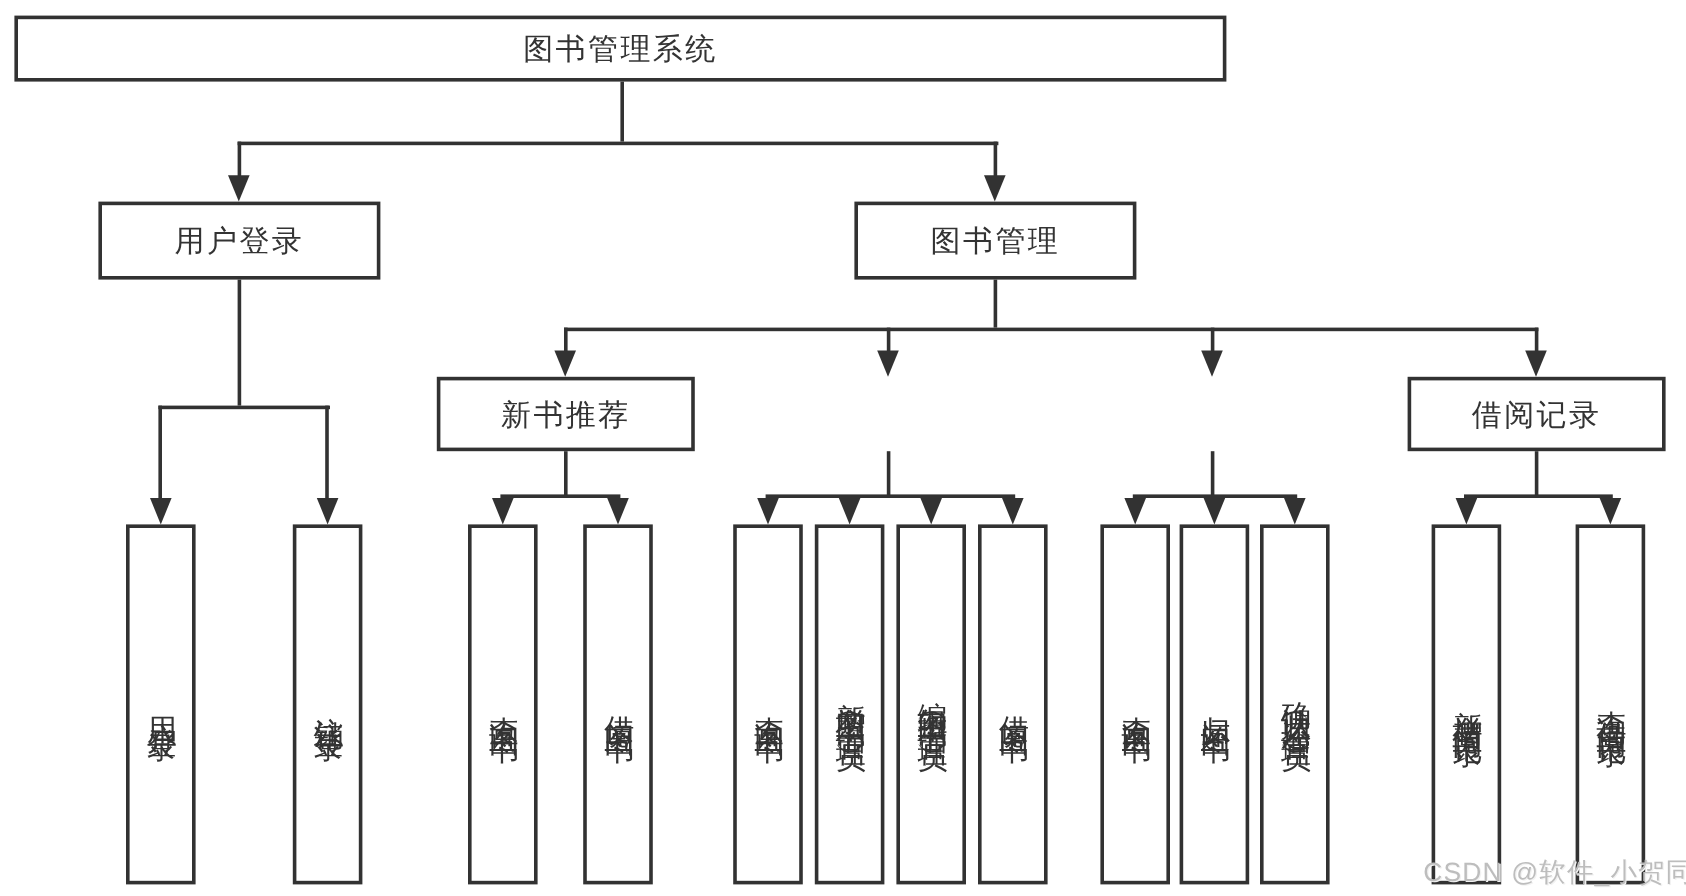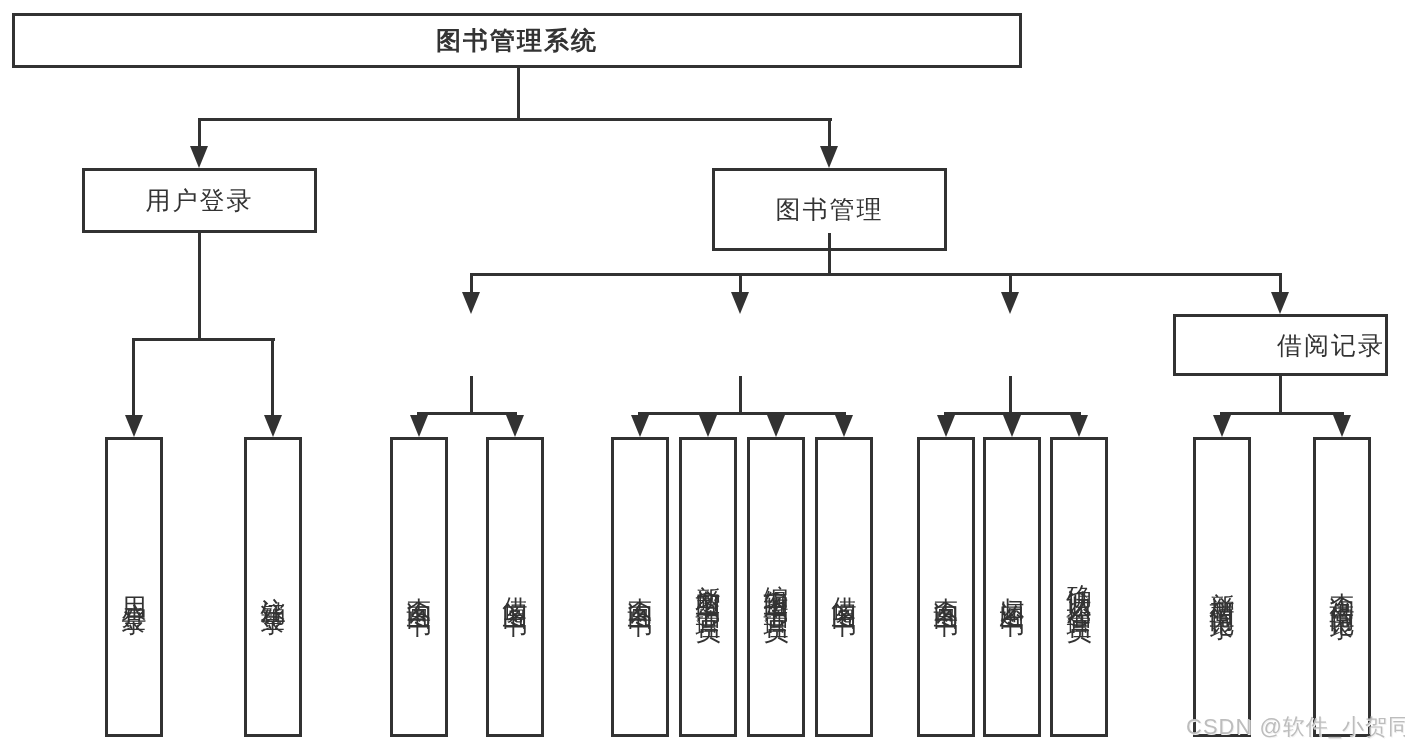--- a/index.html
+++ b/index.html
@@ -60,36 +60,39 @@
     letter-spacing: 1px;
     text-shadow: 1px 1px 0 #f2f2f2;
     white-space: nowrap;
   }
 </style>
 </head>
 <body>
 
 <div id="stage">
 
-  <div class="node node-h" style="left:12px; top:13px; width:1010px; height:55px;font-weight:bold;">
+  <div class="node node-h" style="left:12px; top:13px; width:1010px; height:55px;">
     <span>图书管理系统</span>
   </div>
 
   <div class="node node-h" style="left:82px; top:168px; width:235px; height:65px;">
     <span>用户登录</span>
   </div>
 
-  <div class="node node-h" style="left:712px; top:168px; width:235px; height:83px;">
+  <div class="node node-h" style="left:712px; top:168px; width:235px; height:65px;">
     <span>图书管理</span>
+  </div>
+
+  <div class="node node-h" style="left:364px; top:314px; width:215px; height:62px;">
+    <span>新书推荐</span>
   </div>
 
 
 
-
-  <div class="node node-h" style="left:1173px; top:314px; width:215px; height:62px;justify-content:flex-end;">
+  <div class="node node-h" style="left:1173px; top:314px; width:215px; height:62px;">
     <span>借阅记录</span>
   </div>
 
   <div class="node leaf" style="left:105px; top:437px; width:58px; height:300px;">
     <span>用户登录</span>
   </div>
   <div class="node leaf" style="left:244px; top:437px; width:58px; height:300px;">
     <span>注销登录</span>
   </div>
 

